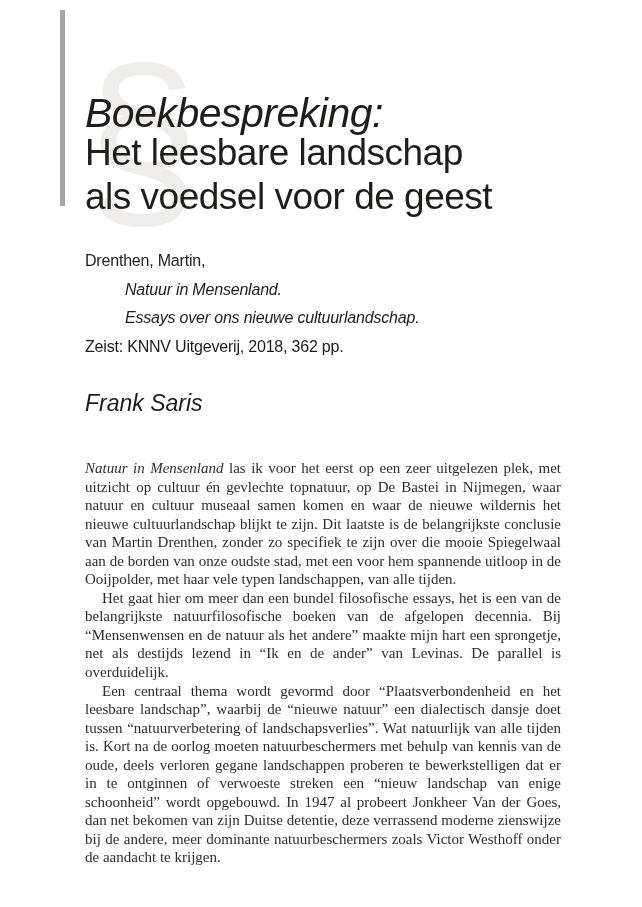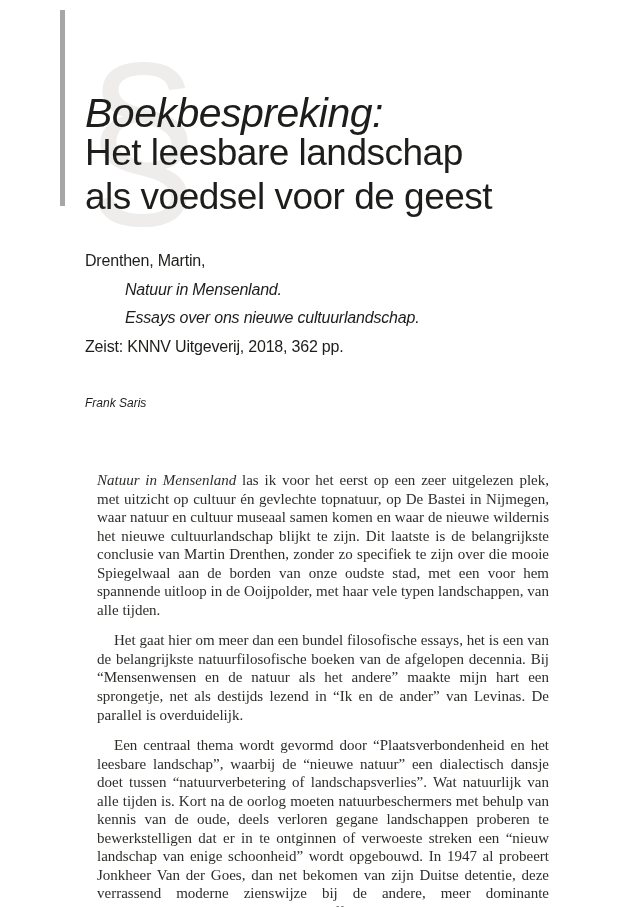--- a/index.html
+++ b/index.html
@@ -57,38 +57,38 @@
     line-height: 28.5px;
     color: #1d1d1b;
     letter-spacing: -0.2px;
   }
   .citation .italic { font-style: italic; margin-left: 40px; }
   .reviewer {
     position: absolute;
     left: 85px; top: 391px;
     z-index: 1;
     font-style: italic;
-    font-size: 12px;
+    font-size: 23px;
     line-height: 24px;
     color: #1d1d1b;
   }
   .body {
     position: absolute;
     left: 85px; top: 459px;
     width: 476px;
     z-index: 1;
     font-family: "Liberation Serif", "DejaVu Serif", serif;
     font-size: 15px;
     line-height: 18.55px;
     color: #2e2d2a;
     text-align: justify;
     hyphens: auto;
     -webkit-hyphens: auto;
   }
-  .body p { margin: 12px; }
+  .body p { margin: 0; }
   .body p.indent { text-indent: 17px; }
 </style>
 </head>
 <body>
 
 <div class="page">
 
   <div class="left-bar" style="background: rgb(166, 166, 166);"></div>
 
   <div class="watermark" style="color: rgb(238, 237, 235);">§</div>

